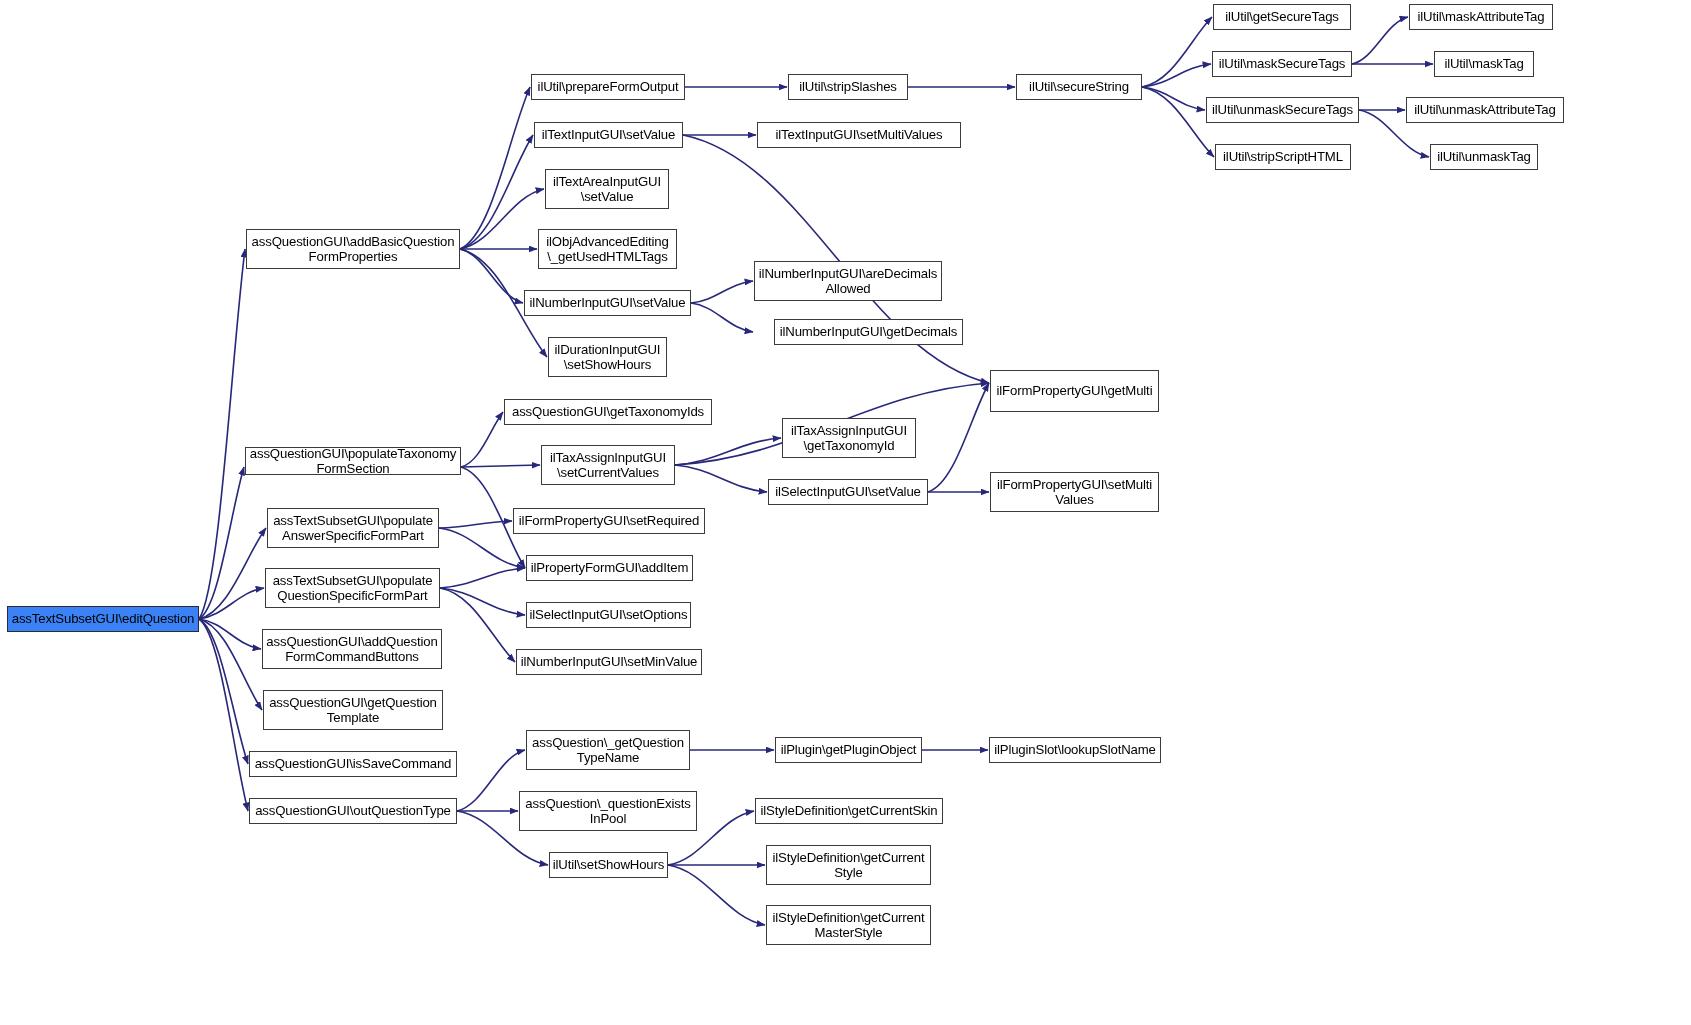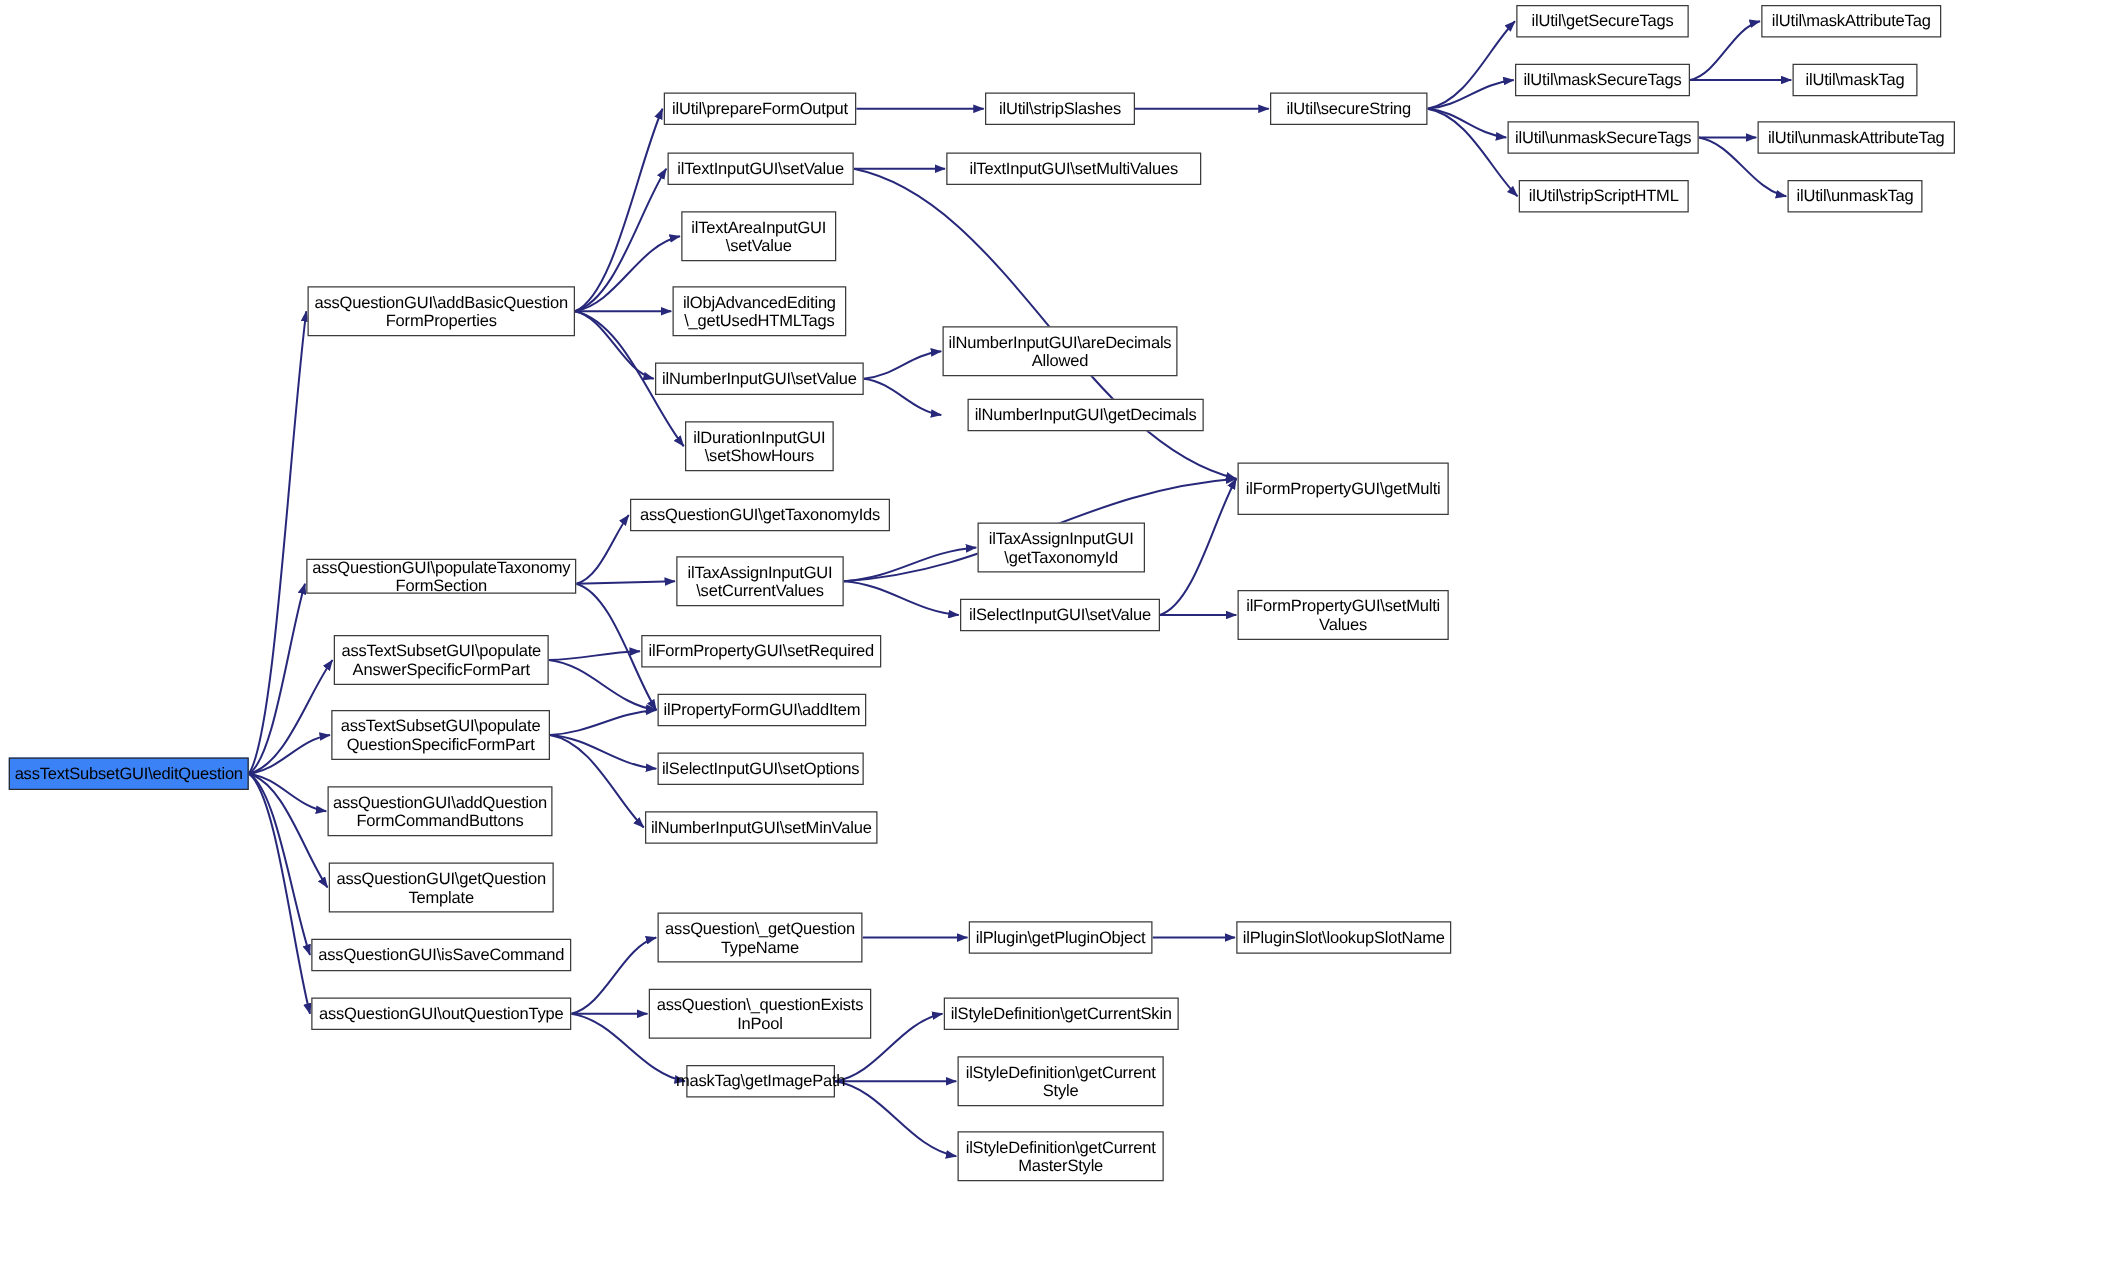--- a/index.html
+++ b/index.html
@@ -137,21 +137,21 @@
       <div class="node" style="left: 541px; top: 445px; width: 134px; height: 40px;">ilTaxAssignInputGUI
 \setCurrentValues</div>
       <div class="node" style="left: 513px; top: 508px; width: 192px; height: 26px;">ilFormPropertyGUI\setRequired</div>
       <div class="node" style="left: 526px; top: 555px; width: 167px; height: 26px;">ilPropertyFormGUI\addItem</div>
       <div class="node" style="left: 526px; top: 602px; width: 165px; height: 26px;">ilSelectInputGUI\setOptions</div>
       <div class="node" style="left: 516px; top: 649px; width: 186px; height: 26px;">ilNumberInputGUI\setMinValue</div>
       <div class="node" style="left: 526px; top: 730px; width: 164px; height: 40px;">assQuestion\_getQuestion
 TypeName</div>
       <div class="node" style="left: 519px; top: 791px; width: 178px; height: 40px;">assQuestion\_questionExists
 InPool</div>
-      <div class="node" style="left: 549px; top: 852px; width: 119px; height: 26px;">maskTag\getImagePath</div>
+      <div class="node" style="left: 549px; top: 852px; width: 119px; height: 26px;">ilUtil\setShowHours</div>
       <div class="node" style="left: 788px; top: 74px; width: 120px; height: 26px;">ilUtil\stripSlashes</div>
       <div class="node" style="left: 757px; top: 122px; width: 204px; height: 26px;">ilTextInputGUI\setMultiValues</div>
       <div class="node" style="left: 754px; top: 261px; width: 188px; height: 40px;">ilNumberInputGUI\areDecimals
 Allowed</div>
       <div class="node" style="left: 754px; top: 319px; width: 189px; height: 26px; margin-left: 20px;">ilNumberInputGUI\getDecimals</div>
       <div class="node" style="left: 782px; top: 418px; width: 134px; height: 40px;">ilTaxAssignInputGUI
 \getTaxonomyId</div>
       <div class="node" style="left: 768px; top: 479px; width: 160px; height: 26px;">ilSelectInputGUI\setValue</div>
       <div class="node" style="left: 775px; top: 737px; width: 147px; height: 26px;">ilPlugin\getPluginObject</div>
       <div class="node" style="left: 755px; top: 798px; width: 188px; height: 26px;">ilStyleDefinition\getCurrentSkin</div>

